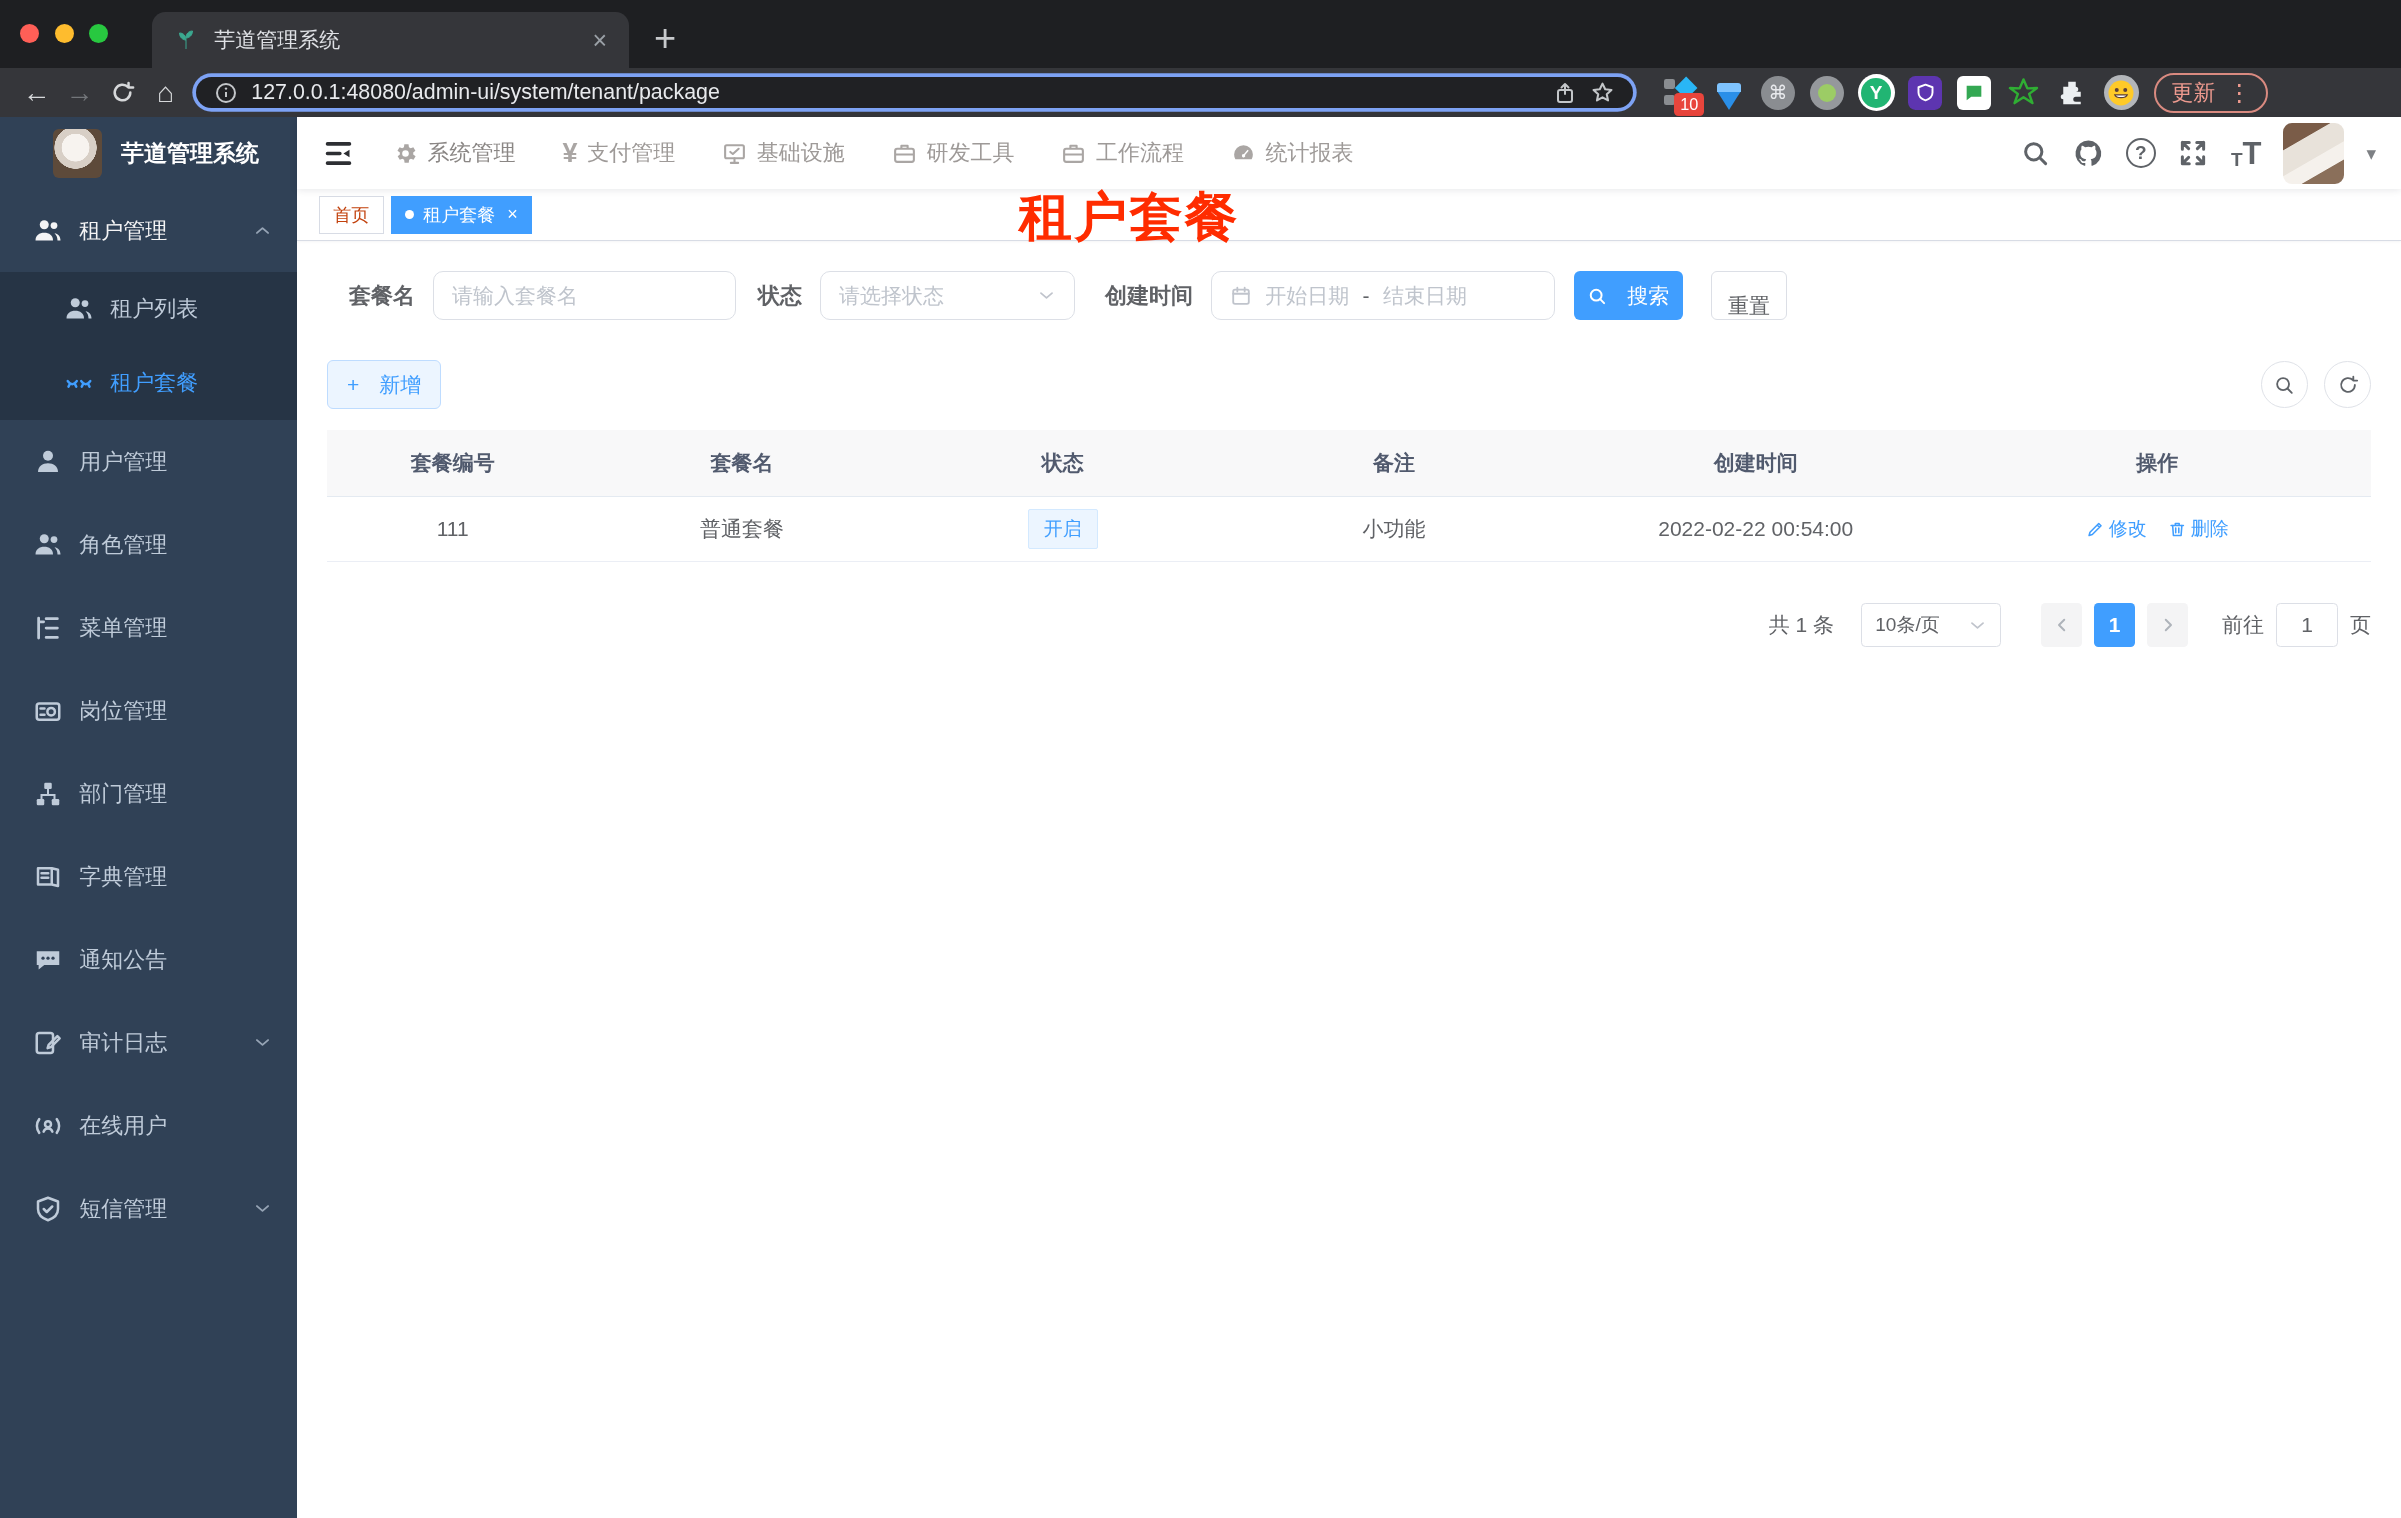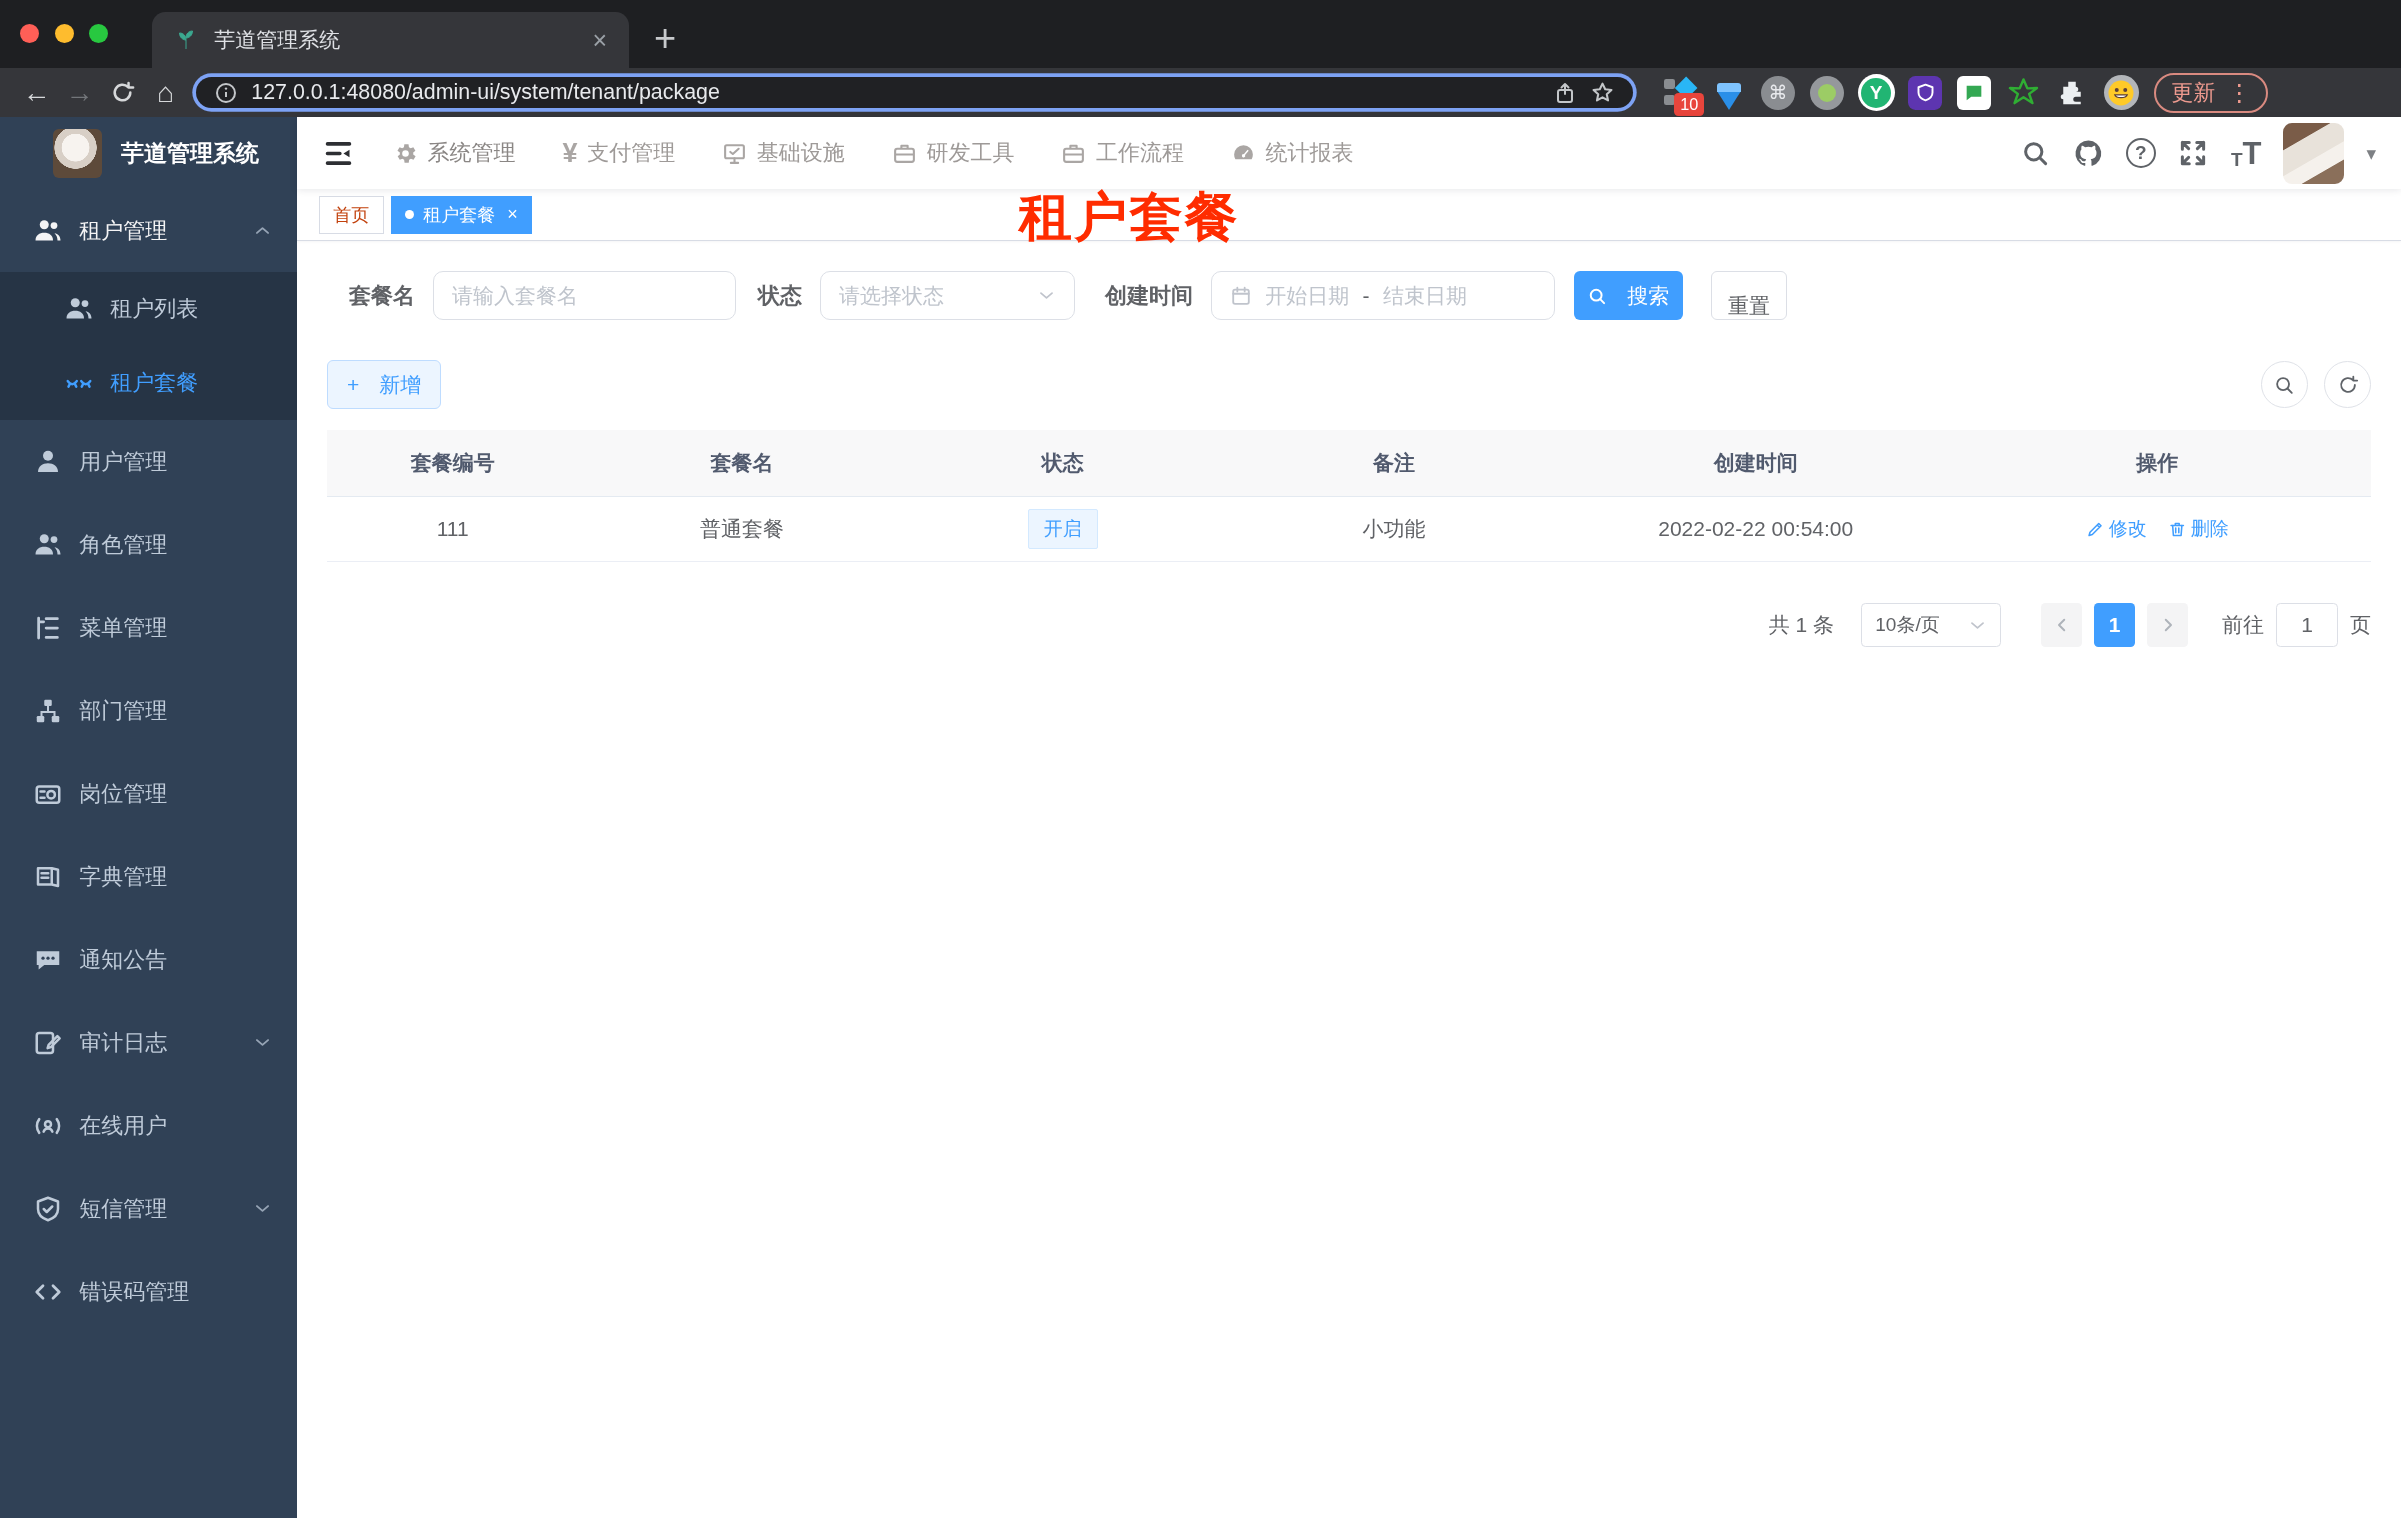--- a/index.html
+++ b/index.html
@@ -332,39 +332,39 @@
         </div>
 
         <div class="menu-item">
           <svg class="ico" viewBox="0 0 24 24" fill="none" stroke="currentColor" stroke-width="2.2" stroke-linecap="round">
             <path d="M4.5 4v16M4.5 7h4M10.5 4.5h9M10.5 12h9M10.5 19.5h9"></path>
           </svg>
           <span class="mi-label">菜单管理</span>
         </div>
 
         <div class="menu-item">
+          <svg class="ico" viewBox="0 0 24 24" fill="none" stroke="currentColor" stroke-width="2" stroke-linecap="round">
+            <rect x="3" y="6" width="18" height="13" rx="2"></rect>
+              <circle cx="14.5" cy="12.5" r="3"></circle>
+              <path d="M6 10h3.2M6 15h3.2"></path>
+          </svg>
+          <span class="mi-label">岗位管理</span>
+        </div>
+
+        <div class="menu-item">
           <svg class="ico" viewBox="0 0 24 24" fill="currentColor">
             <rect x="9" y="3" width="6" height="5" rx="1"></rect>
               <rect x="3" y="16" width="6" height="5" rx="1"></rect>
               <rect x="15" y="16" width="6" height="5" rx="1"></rect>
             <path d="M11.2 8h1.6v4h5.2v4h-1.6v-2.4H7.6V16H6v-4h5.2z"></path>
           </svg>
           <span class="mi-label">部门管理</span>
         </div>
 
         <div class="menu-item">
-          <svg class="ico" viewBox="0 0 24 24" fill="none" stroke="currentColor" stroke-width="2" stroke-linecap="round">
-            <rect x="3" y="6" width="18" height="13" rx="2"></rect>
-              <circle cx="14.5" cy="12.5" r="3"></circle>
-              <path d="M6 10h3.2M6 15h3.2"></path>
-          </svg>
-          <span class="mi-label">岗位管理</span>
-        </div>
-
-        <div class="menu-item">
           <svg class="ico" viewBox="0 0 24 24" fill="none" stroke="currentColor" stroke-width="2" stroke-linecap="round" stroke-linejoin="round">
             <path d="M4 5h11v13H4zM15 5l5 1.2v13L15 18M6.8 9h5.4M6.8 12.5h5.4"></path>
           </svg>
           <span class="mi-label">字典管理</span>
         </div>
 
         <div class="menu-item">
           <svg class="ico" viewBox="0 0 24 24" fill="currentColor">
             <path d="M3 5h18v11H9l-4.5 3.6V16H3z"></path>
             <circle cx="8" cy="10.5" r="1.3" fill="#304156"></circle>
@@ -397,26 +397,20 @@
           <svg class="ico" viewBox="0 0 24 24" fill="none" stroke="currentColor" stroke-width="2" stroke-linejoin="round" stroke-linecap="round">
             <path d="M12 3l8 3v6c0 5-3.5 7.5-8 9-4.5-1.5-8-4-8-9V6z"></path>
               <path d="M8.6 12l2.4 2.4 4.4-4.4"></path>
           </svg>
           <span class="mi-label">短信管理</span>
           <svg class="mi-arrow" viewBox="0 0 24 24" fill="none" stroke="currentColor" stroke-width="2.4" stroke-linecap="round" stroke-linejoin="round">
               <path d="M5 9l7 6 7-6"></path>
             </svg>
         </div>
 
-        <div class="menu-item">
-          <svg class="ico" viewBox="0 0 24 24" fill="none" stroke="currentColor" stroke-width="2.2" stroke-linecap="round" stroke-linejoin="round">
-            <path d="M8 7l-5 5 5 5M16 7l5 5-5 5"></path>
-          </svg>
-          <span class="mi-label">错误码管理</span>
-        </div>
 
       </div>
     </aside>
 
     <div class="main">
 
       <header class="app-header">
         <svg class="collapse" viewBox="0 0 24 24" fill="none" stroke="currentColor" stroke-width="2.6" stroke-linecap="round">
           <path d="M4 5h16M4 12h9M4 19h16"></path>
             <path d="M20 9.2 15.6 12l4.4 2.8z" fill="currentColor" stroke="none"></path>

